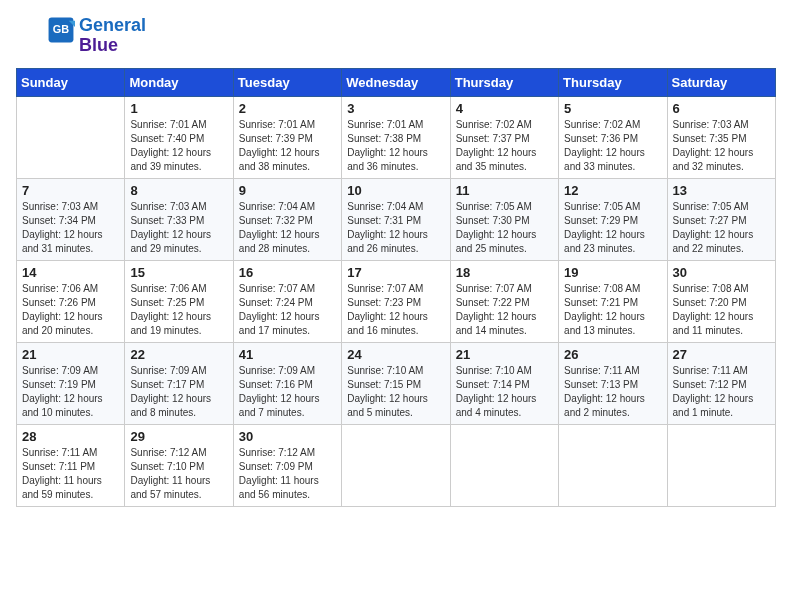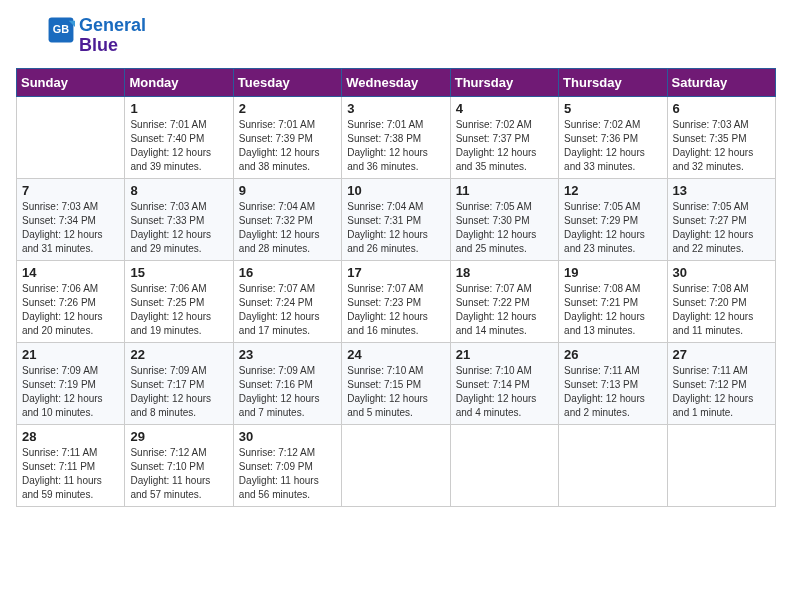--- a/index.html
+++ b/index.html
@@ -46,21 +46,21 @@
     .location {
       font-size: 14px;
       color: #555;
     }
     .calendar {
       width: 100%;
       border-collapse: collapse;
       border: 1px solid #ccc;
     }
     .calendar th {
-      background-color: #701a75;
+      background-color: #1d4ed8;
       color: #fff;
       font-size: 13px;
       font-weight: bold;
       padding: 6px 4px;
       text-align: left;
       border: 1px solid #2a5a9a;
     }
     .calendar td {
       vertical-align: top;
       border: 1px solid #ccc;
@@ -274,21 +274,21 @@
 and 10 minutes.</div>
         </td>
         <td>
           <span class="day-num">22</span>
           <div class="day-info" style="white-space: pre-line;">Sunrise: 7:09 AM
 Sunset: 7:17 PM
 Daylight: 12 hours
 and 8 minutes.</div>
         </td>
         <td>
-          <span class="day-num">23</span>
+          <span class="day-num">41</span>
           <div class="day-info" style="white-space: pre-line;">Sunrise: 7:09 AM
 Sunset: 7:16 PM
 Daylight: 12 hours
 and 7 minutes.</div>
         </td>
         <td>
           <span class="day-num">24</span>
           <div class="day-info" style="white-space: pre-line;">Sunrise: 7:10 AM
 Sunset: 7:15 PM
 Daylight: 12 hours

